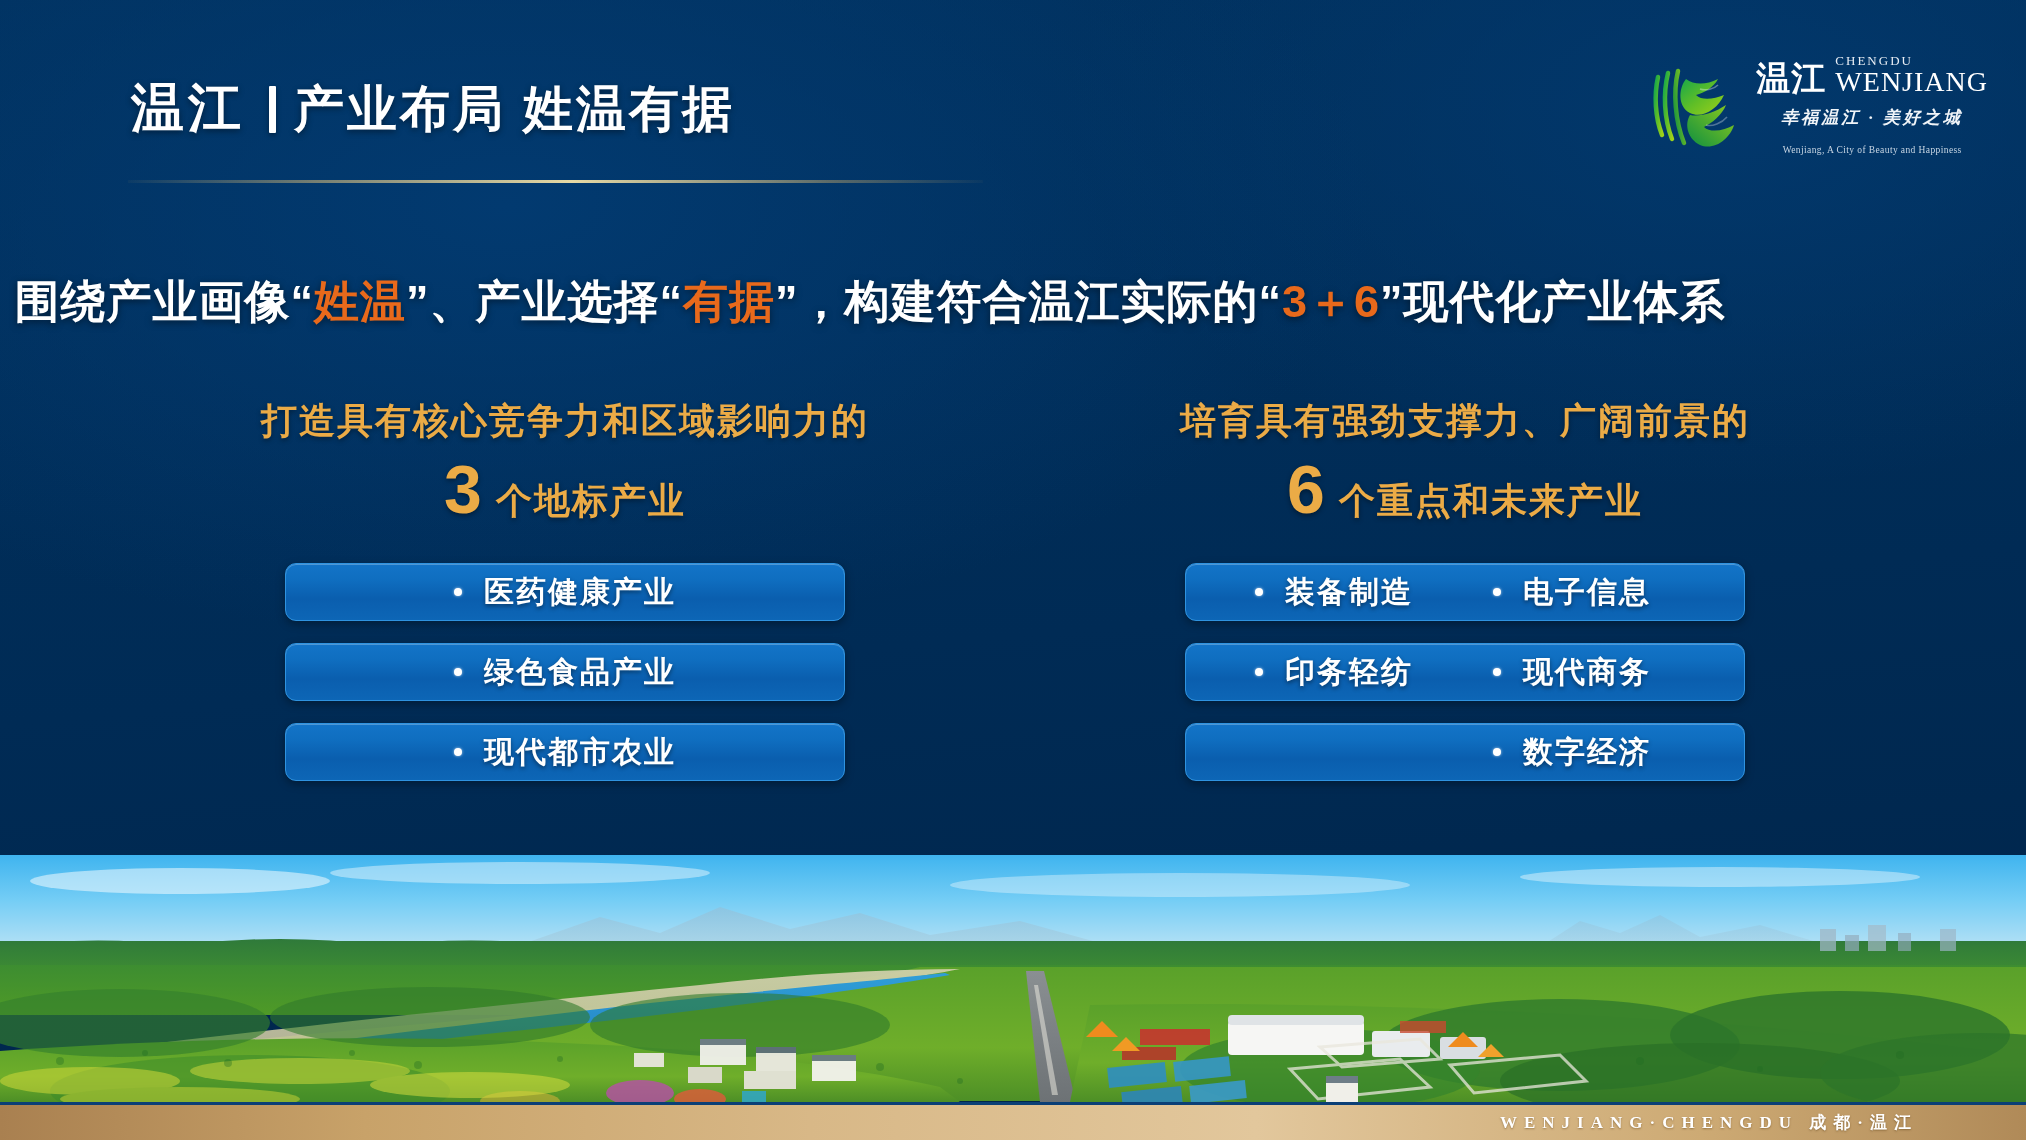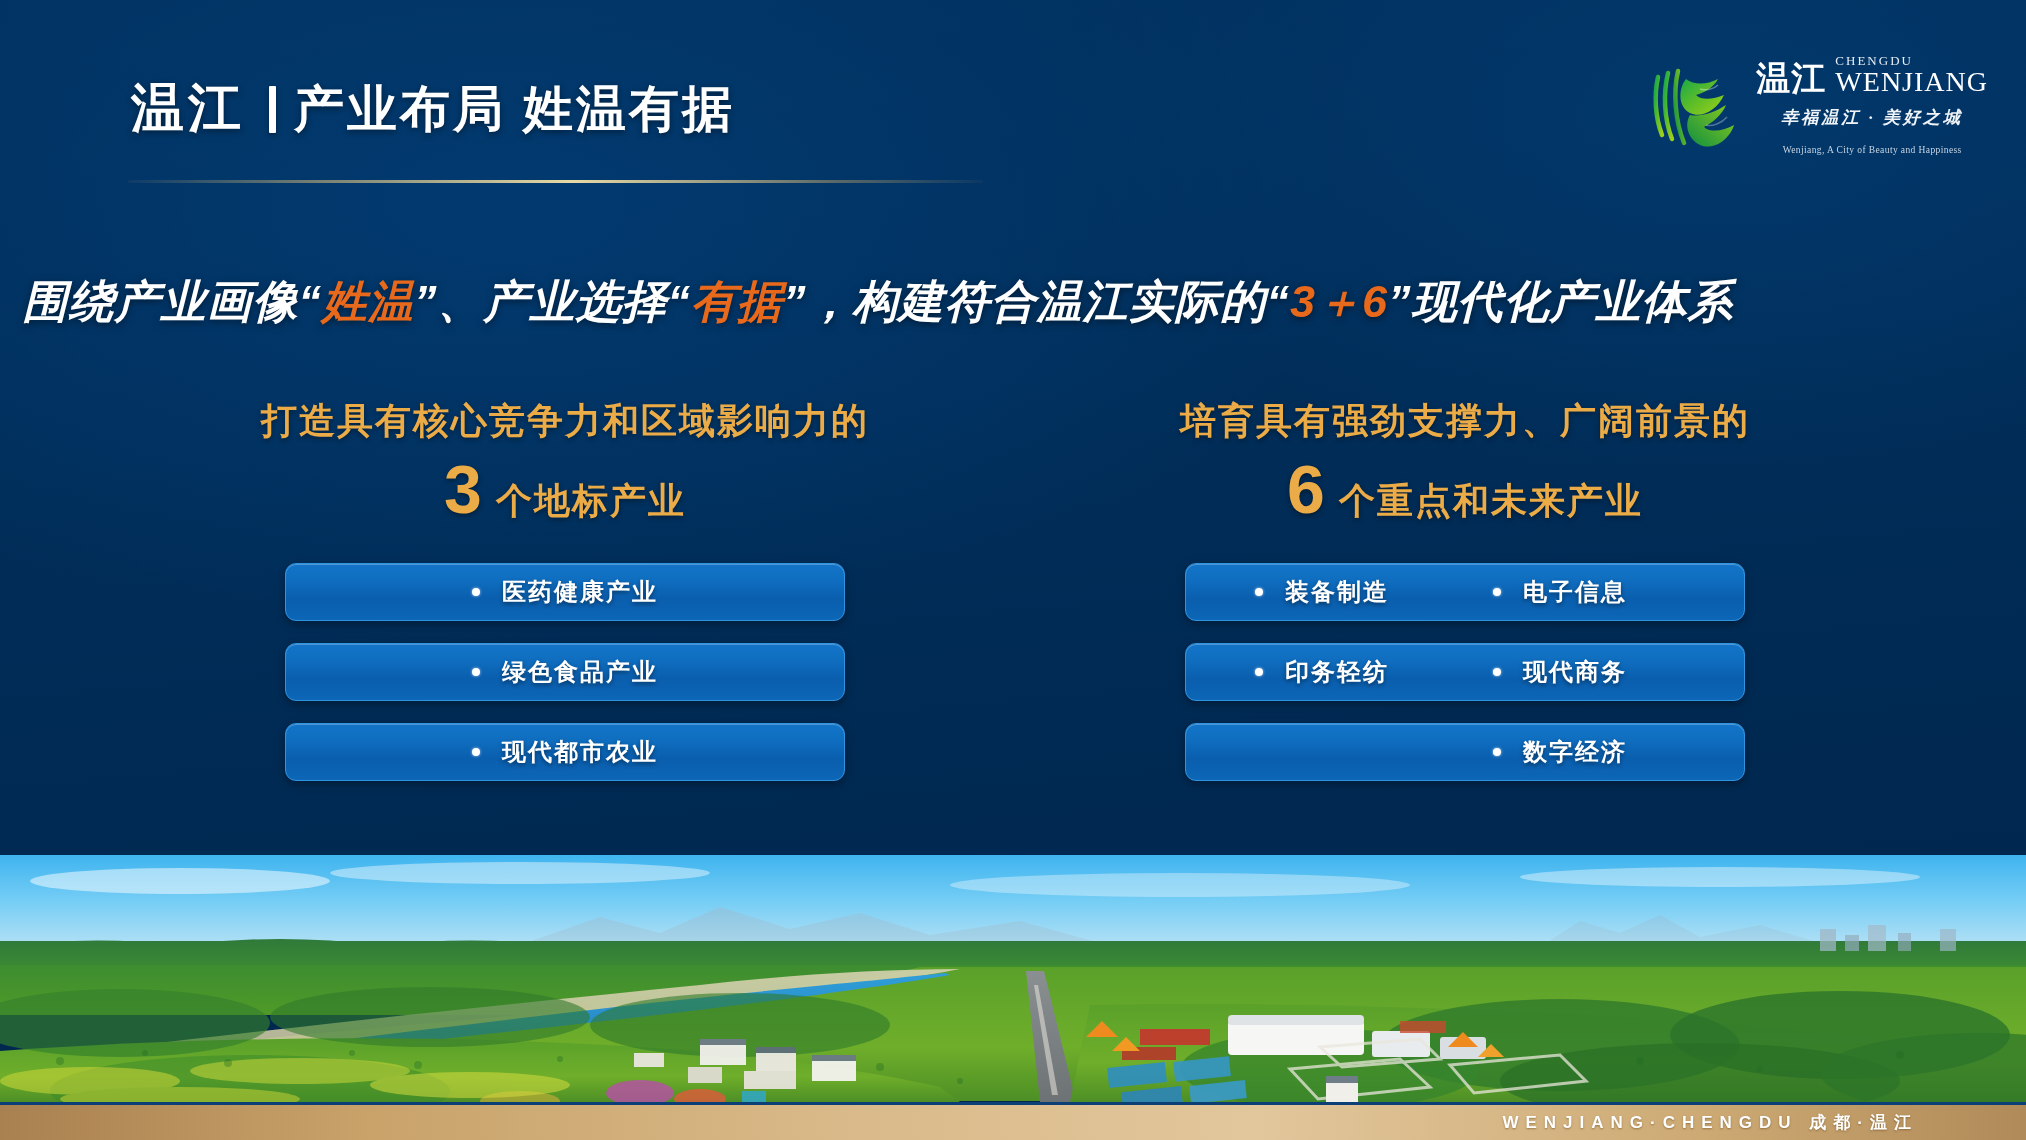--- a/index.html
+++ b/index.html
@@ -77,25 +77,24 @@
     font-family:"Liberation Serif","DejaVu Serif",serif; font-style:italic; font-weight:bold;
     text-align:center;
   }
   .logo-tag-en {
     color:#c8d6e4; font-size:9.5px; letter-spacing:.4px; margin-top:16px;
     font-family:"Liberation Serif","DejaVu Serif",serif; text-align:center;
   }
 
   
   .headline {
-    position:absolute; left:16px; top:272px; width:1724px;
+    position:absolute; left:8px; top:272px; width:1724px;
     text-align:center; white-space:nowrap;
     font-size:45px; font-weight:bold; color:#ffffff; letter-spacing:1px;
     text-shadow:0 2px 7px rgba(0,0,0,.5);
-    font-style:italic;
   }
   .headline .hl-accent { color:#e8691b; }
   .headline .hl-quote  { color:#ffffff; font-weight:bold; }
 
   
   .cols { position:absolute; left:0; top:400px; width:1650px; height:400px; }
   .col { position:absolute; top:0; width:870px; }
   .col-left  { left:130px; }
   .col-right { left:1030px; }
 
@@ -114,21 +113,21 @@
   .col-num-label { font-size:36px; font-weight:bold; }
 
   
   .pills { margin-top:40px; display:flex; flex-direction:column; gap:22px; align-items:center; }
   .pill {
     width:560px; height:58px; border-radius:11px;
     background:linear-gradient(180deg,#1374c8 0%,#0f6ec0 28%,#0a5eae 62%,#0d66b6 100%);
     border:1px solid #2f93e0;
     box-shadow:0 3px 9px rgba(0,0,0,.35), inset 0 1px 0 rgba(255,255,255,.25);
     display:flex; align-items:center; justify-content:center;
-    color:#ffffff; font-size:24px; font-weight:bold; letter-spacing:2px;
+    color:#ffffff; font-size:30px; font-weight:bold; letter-spacing:2px;
     text-shadow:0 2px 4px rgba(0,0,0,.45);
   }
   .pill.two-up { justify-content:flex-end; padding:0 13px; }
   .pill-item { display:flex; align-items:center; gap:22px; }
   .bullet {
     width:8px; height:8px; border-radius:50%; background:#ffffff; flex:0 0 auto;
     box-shadow:0 0 3px rgba(255,255,255,.7);
   }
   .pill-item .pill-label { white-space:nowrap; }
   .pill.two-up .pill-item { width:238px; }
@@ -142,21 +141,21 @@
   
   .footer {
     position:absolute; left:0; top:1102px; width:2026px; height:38px;
     background:linear-gradient(90deg,#a98050 0%,#c8a269 18%,#d8b887 40%,#e2c79c 62%,#cdaa74 84%,#b08a58 100%);
     border-top:3px solid #0b3f76;
     display:flex; align-items:center; justify-content:flex-end;
   }
   .footer-text {
     color:#ffffff; font-size:17px; letter-spacing:7px; font-weight:bold;
     margin-right:108px; text-shadow:0 1px 2px rgba(90,60,20,.5);
-    font-family:Liberation Sans, sans-serif;
+    font-family:Liberation Serif, serif;
   }
 </style>
 </head>
 <body>
 
 <div class="slide">
 
   <div class="header">
     <div class="title-wrap">
       <span class="title-main">温江</span>

